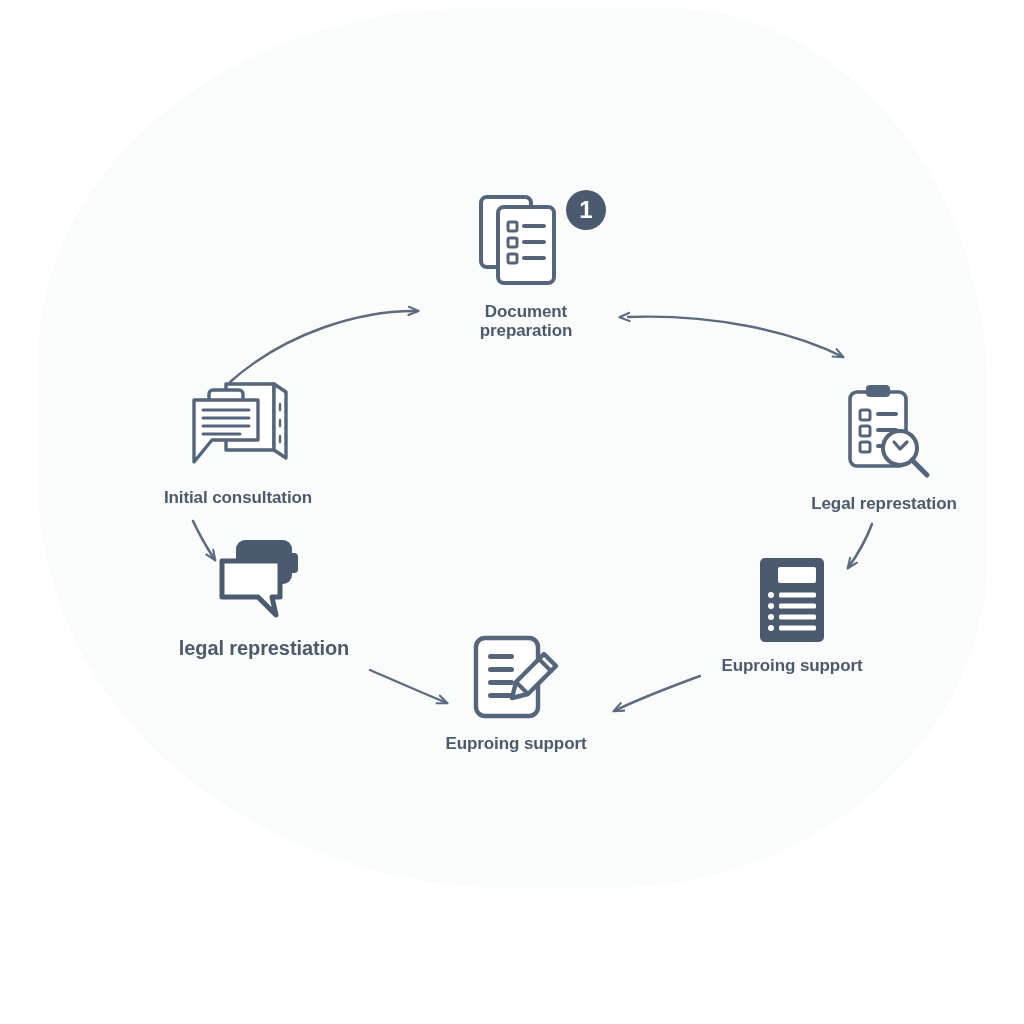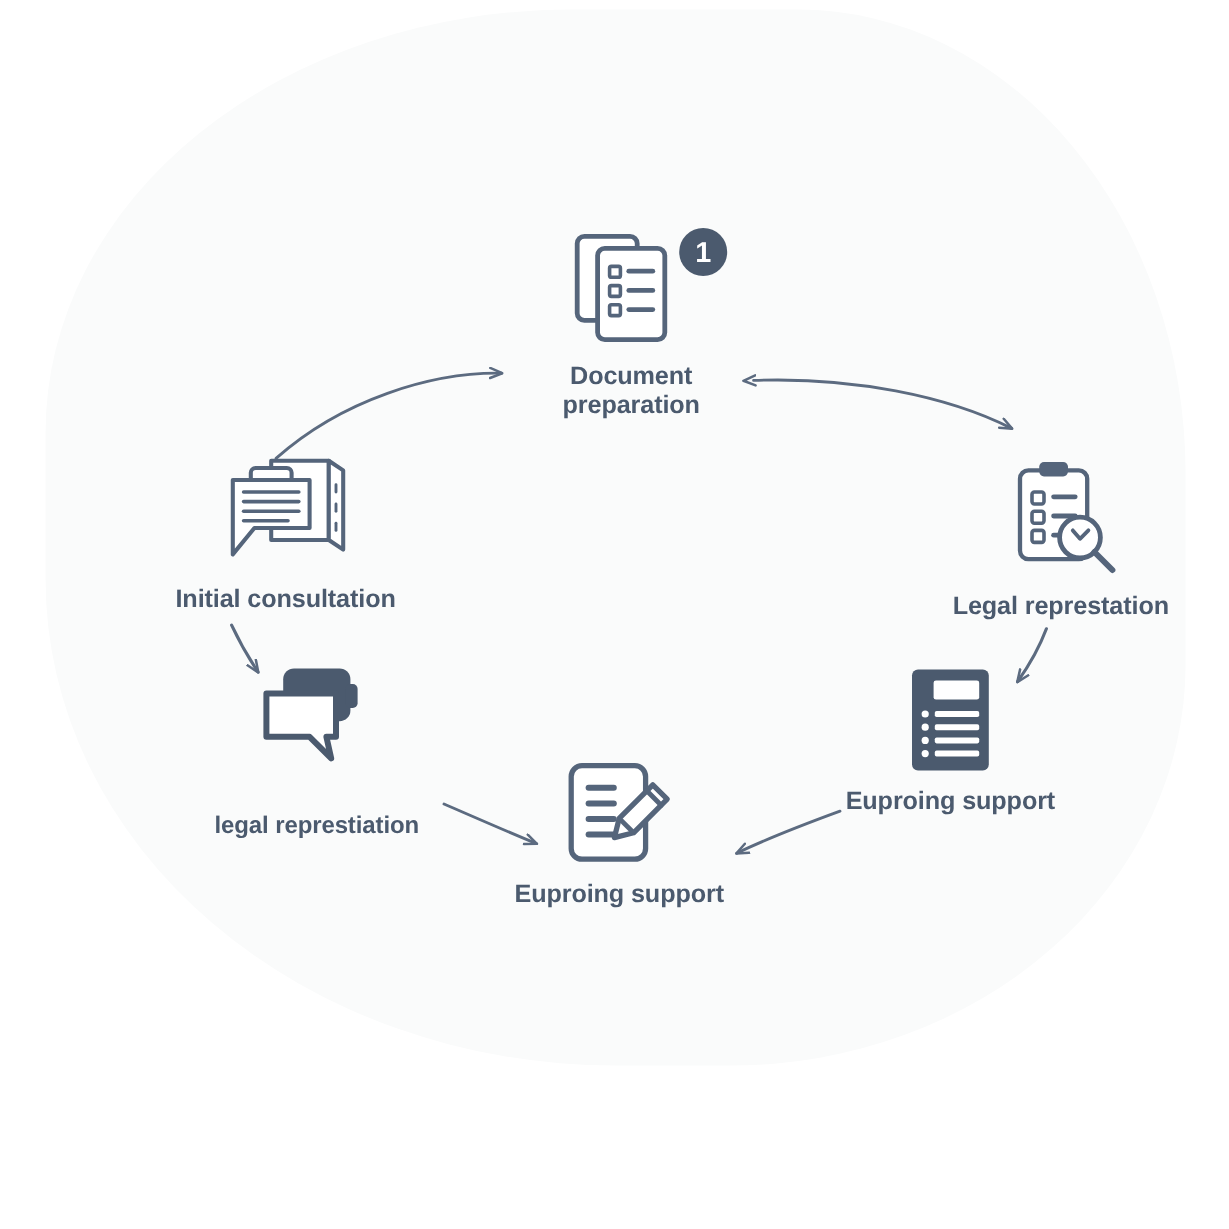--- a/index.html
+++ b/index.html
@@ -34,21 +34,21 @@
   }
   .node-icon {
     display: block;
     line-height: 0;
   }
   .node-label {
     margin-top: 10px;
     text-align: center;
     color: #4b5a6e;
     font-weight: bold;
-    font-size: 21px;
+    font-size: 17px;
     line-height: 1.13;
     letter-spacing: -0.1px;
     white-space: pre-line;
   }
   .node-label.small {
     font-size: 20px;
   }
   #arrow-layer {
     position: absolute;
     left: 0;
@@ -162,21 +162,21 @@
           <rect x="44" y="64" width="16" height="4" rx="2" fill="#55657b"></rect>
         </g>
         <circle cx="68" cy="68" r="17" fill="#ffffff" stroke="#55657b" stroke-width="4"></circle>
         <path d="M62,62 L68,69 L75,62" fill="none" stroke="#55657b" stroke-width="3.2" stroke-linecap="round" stroke-linejoin="round"></path>
         <line x1="80" y1="80" x2="95" y2="95" stroke="#55657b" stroke-width="5" stroke-linecap="round"></line>
       </svg>
     </span>
     <span class="node-label">Legal represtation</span>
   </div>
 
-  <div class="node" style="left:264px; top:552px;gap:23px;">
+  <div class="node" style="left:264px; top:535px;">
     <span class="node-icon">
       <svg width="100" height="92" viewBox="0 0 100 92">
         <rect x="22" y="5" width="56" height="44" rx="9" fill="#4b5a6e"></rect>
         <rect x="74" y="18" width="10" height="20" rx="4" fill="#4b5a6e"></rect>
         <path d="M8,26 L66,26 L66,62 L58,62 L62,80 L44,62 L8,62 Z" fill="#ffffff" stroke="#4b5a6e" stroke-width="5" stroke-linejoin="round"></path>
       </svg>
     </span>
     <span class="node-label small">legal represtiation</span>
   </div>
 

